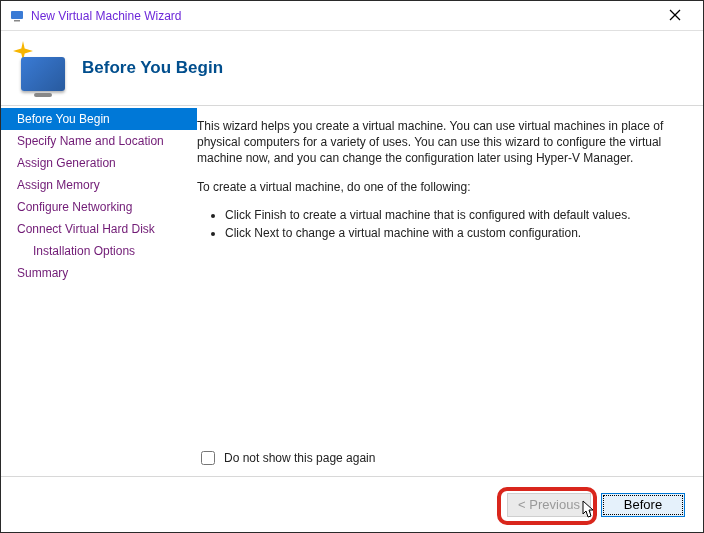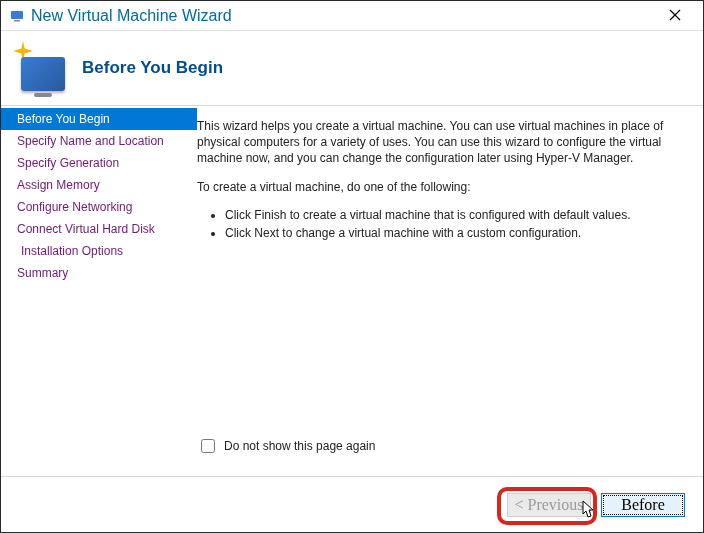--- a/index.html
+++ b/index.html
@@ -28,22 +28,22 @@
     align-items: center;
     padding: 0 8px;
     border-bottom: 1px solid #e0e0e0;
   }
   .titlebar .app-icon {
     width: 16px; height: 16px;
     margin-right: 6px;
   }
   .titlebar .title {
     flex: 1;
-    font-size: 16px;
-    color: #0369a1;
+    font-size: 12px;
+    color: #6d28d9;
   }
   .titlebar .close {
     width: 40px;
     text-align: center;
     font-size: 14px;
     cursor: default;
   }
   .header {
     height: 75px;
     display: flex;
@@ -74,40 +74,40 @@
     padding: 2px 0;
   }
   .sidebar .step {
     padding: 3px 12px 3px 16px;
     color: #701a75;
     font-size: 12px;
     line-height: 16px;
     cursor: default;
   }
   .sidebar .step.indent {
-    padding-left: 20px;
+    padding-left: 32px;
   }
   .sidebar .step.active {
     background: #0078d7;
     color: #ffffff;
   }
   .content {
     flex: 1;
     padding: 12px 20px 8px 0;
     font-size: 12px;
     color: #222;
     line-height: 1.35;
     position: relative;
   }
   .content p { margin: 0 0 12px 0; }
   .content ul { margin: 4px 0 4px 28px; padding: 0; }
   .content li { margin: 0 0 2px 0; }
   .dont-show {
     position: absolute;
-    bottom: 20px;
+    bottom: 8px;
     left: 0;
     display: flex;
     align-items: center;
     gap: 6px;
   }
   .dont-show input {
     width: 14px; height: 14px;
   }
   .footer {
     height: 56px;
@@ -115,22 +115,22 @@
     display: flex;
     justify-content: flex-end;
     align-items: center;
     padding: 0 18px;
     gap: 10px;
     position: relative;
   }
   .footer button {
     width: 84px;
     height: 24px;
-    font-size: 16px;
-    font-family: Liberation Serif, serif;
+    font-size: 13px;
+    font-family: Liberation Sans, sans-serif;
     background: #e1e1e1;
     border: 1px solid #adadad;
     cursor: default;
   }
   .footer button:disabled {
     color: #9a9a9a;
     background: #eaeaea;
     border-color: #cfcfcf;
   }
   .footer button.focus {
@@ -198,21 +198,21 @@
       </svg>
       <div class="monitor"></div>
     </div>
     <h1>Before You Begin</h1>
   </div>
 
   <div class="body">
     <div class="sidebar">
       <div class="step active">Before You Begin</div>
       <div class="step">Specify Name and Location</div>
-      <div class="step">Specify Generation</div>
+      <div class="step">Assign Generation</div>
       <div class="step">Assign Memory</div>
       <div class="step">Configure Networking</div>
       <div class="step">Connect Virtual Hard Disk</div>
       <div class="step indent">Installation Options</div>
       <div class="step">Summary</div>
     </div>
 
     <div class="content">
       <p>This wizard helps you create a virtual machine. You can use virtual machines in place of physical computers for a variety of uses. You can use this wizard to configure the virtual machine now, and you can change the configuration later using Hyper-V Manager.</p>
       <p>To create a virtual machine, do one of the following:</p>

